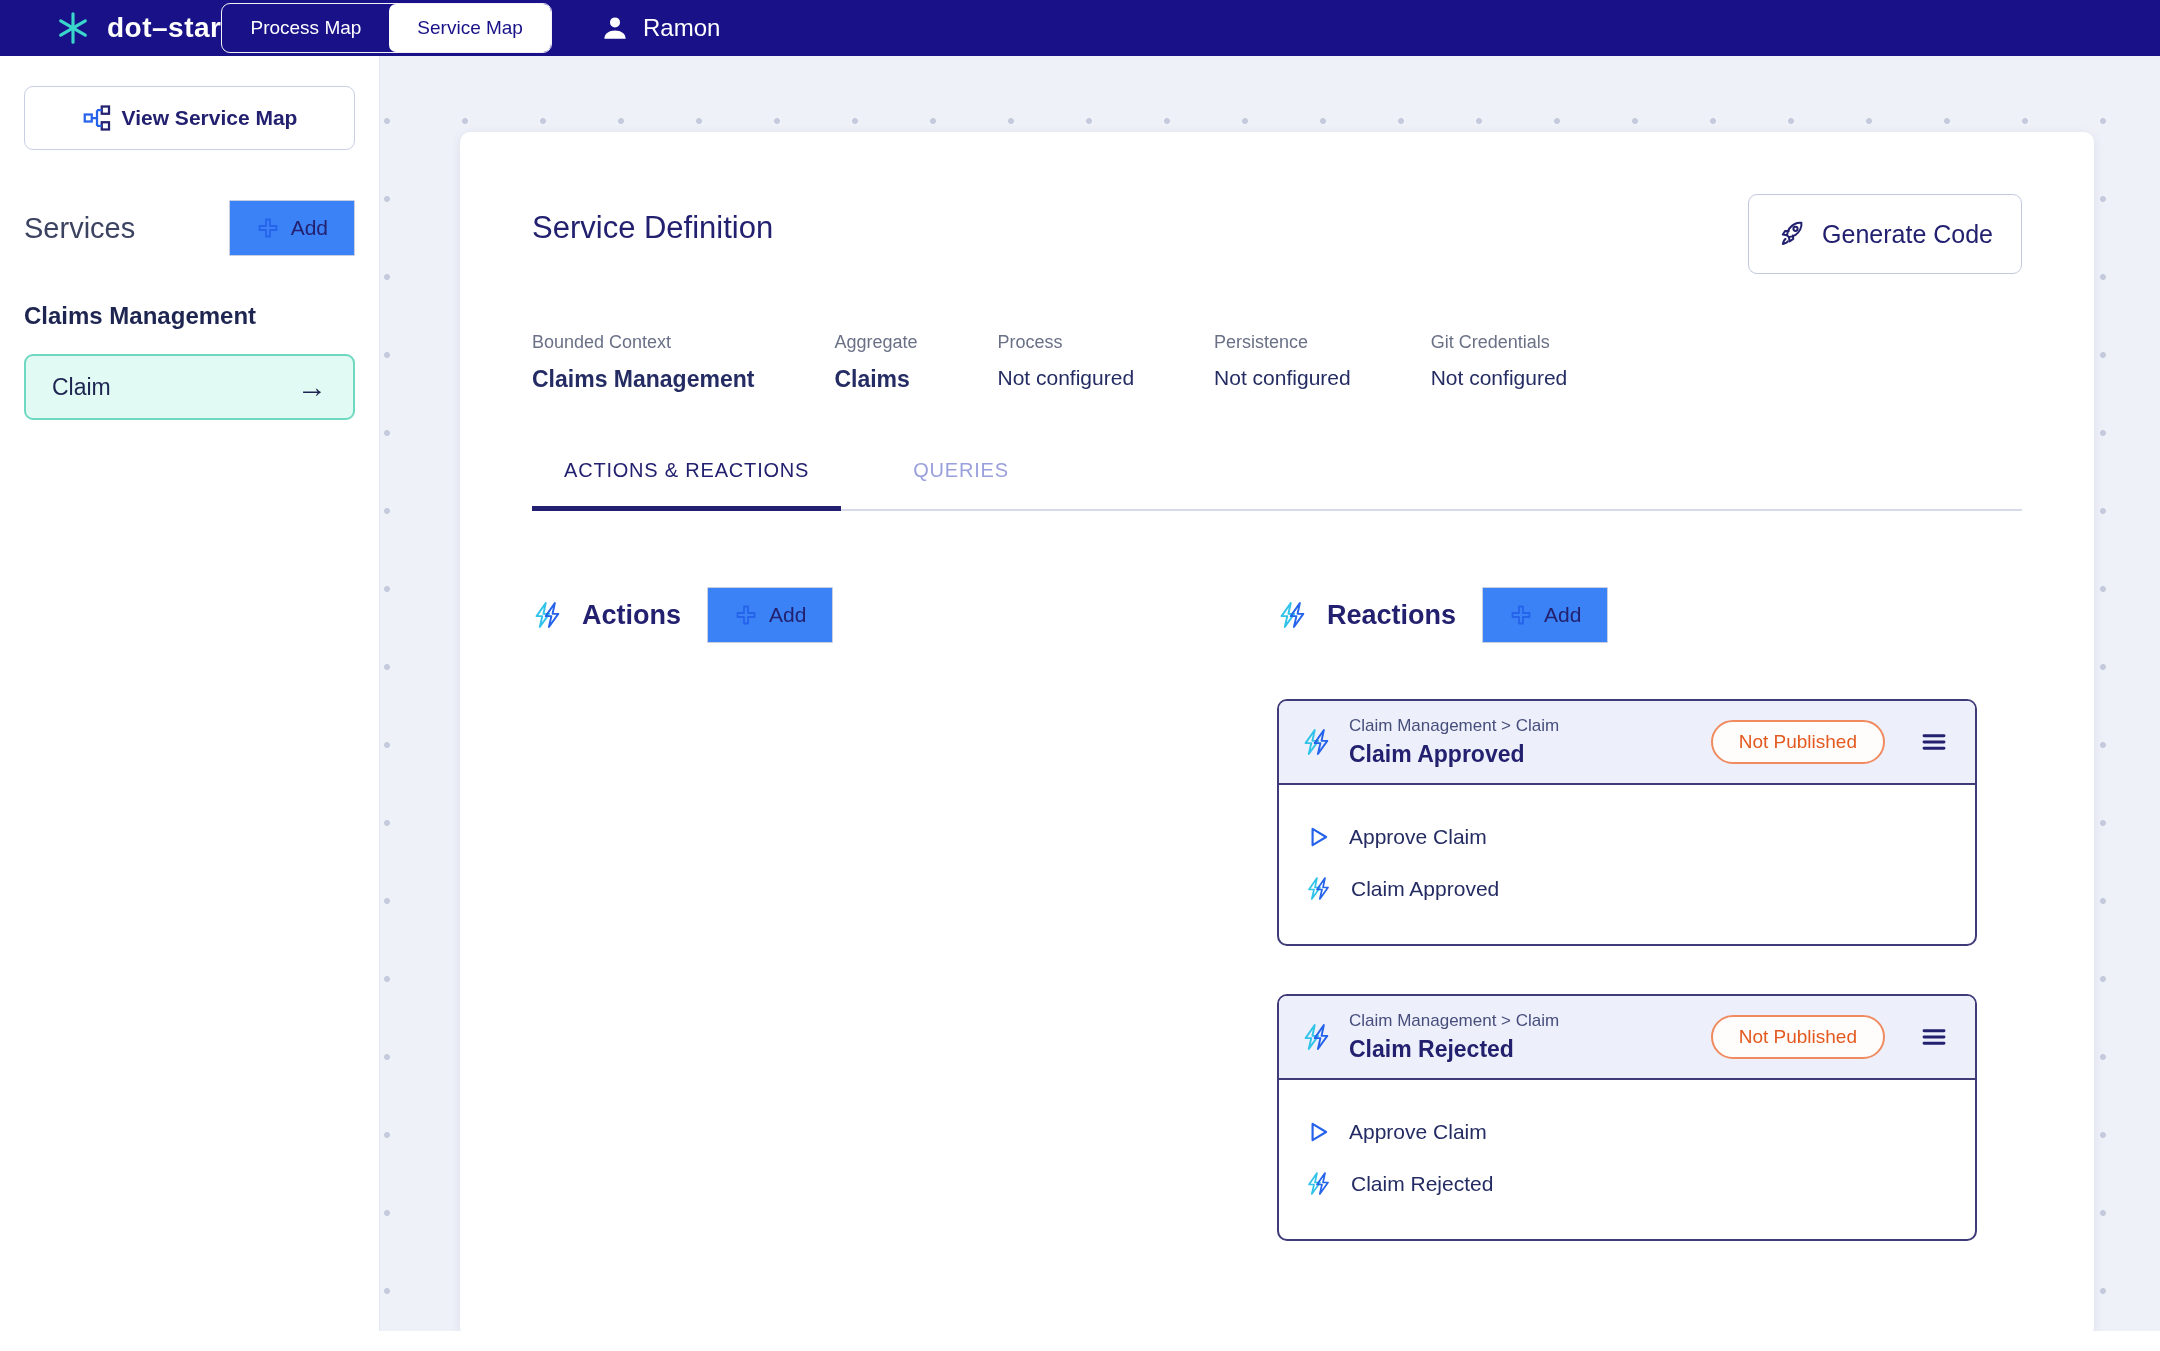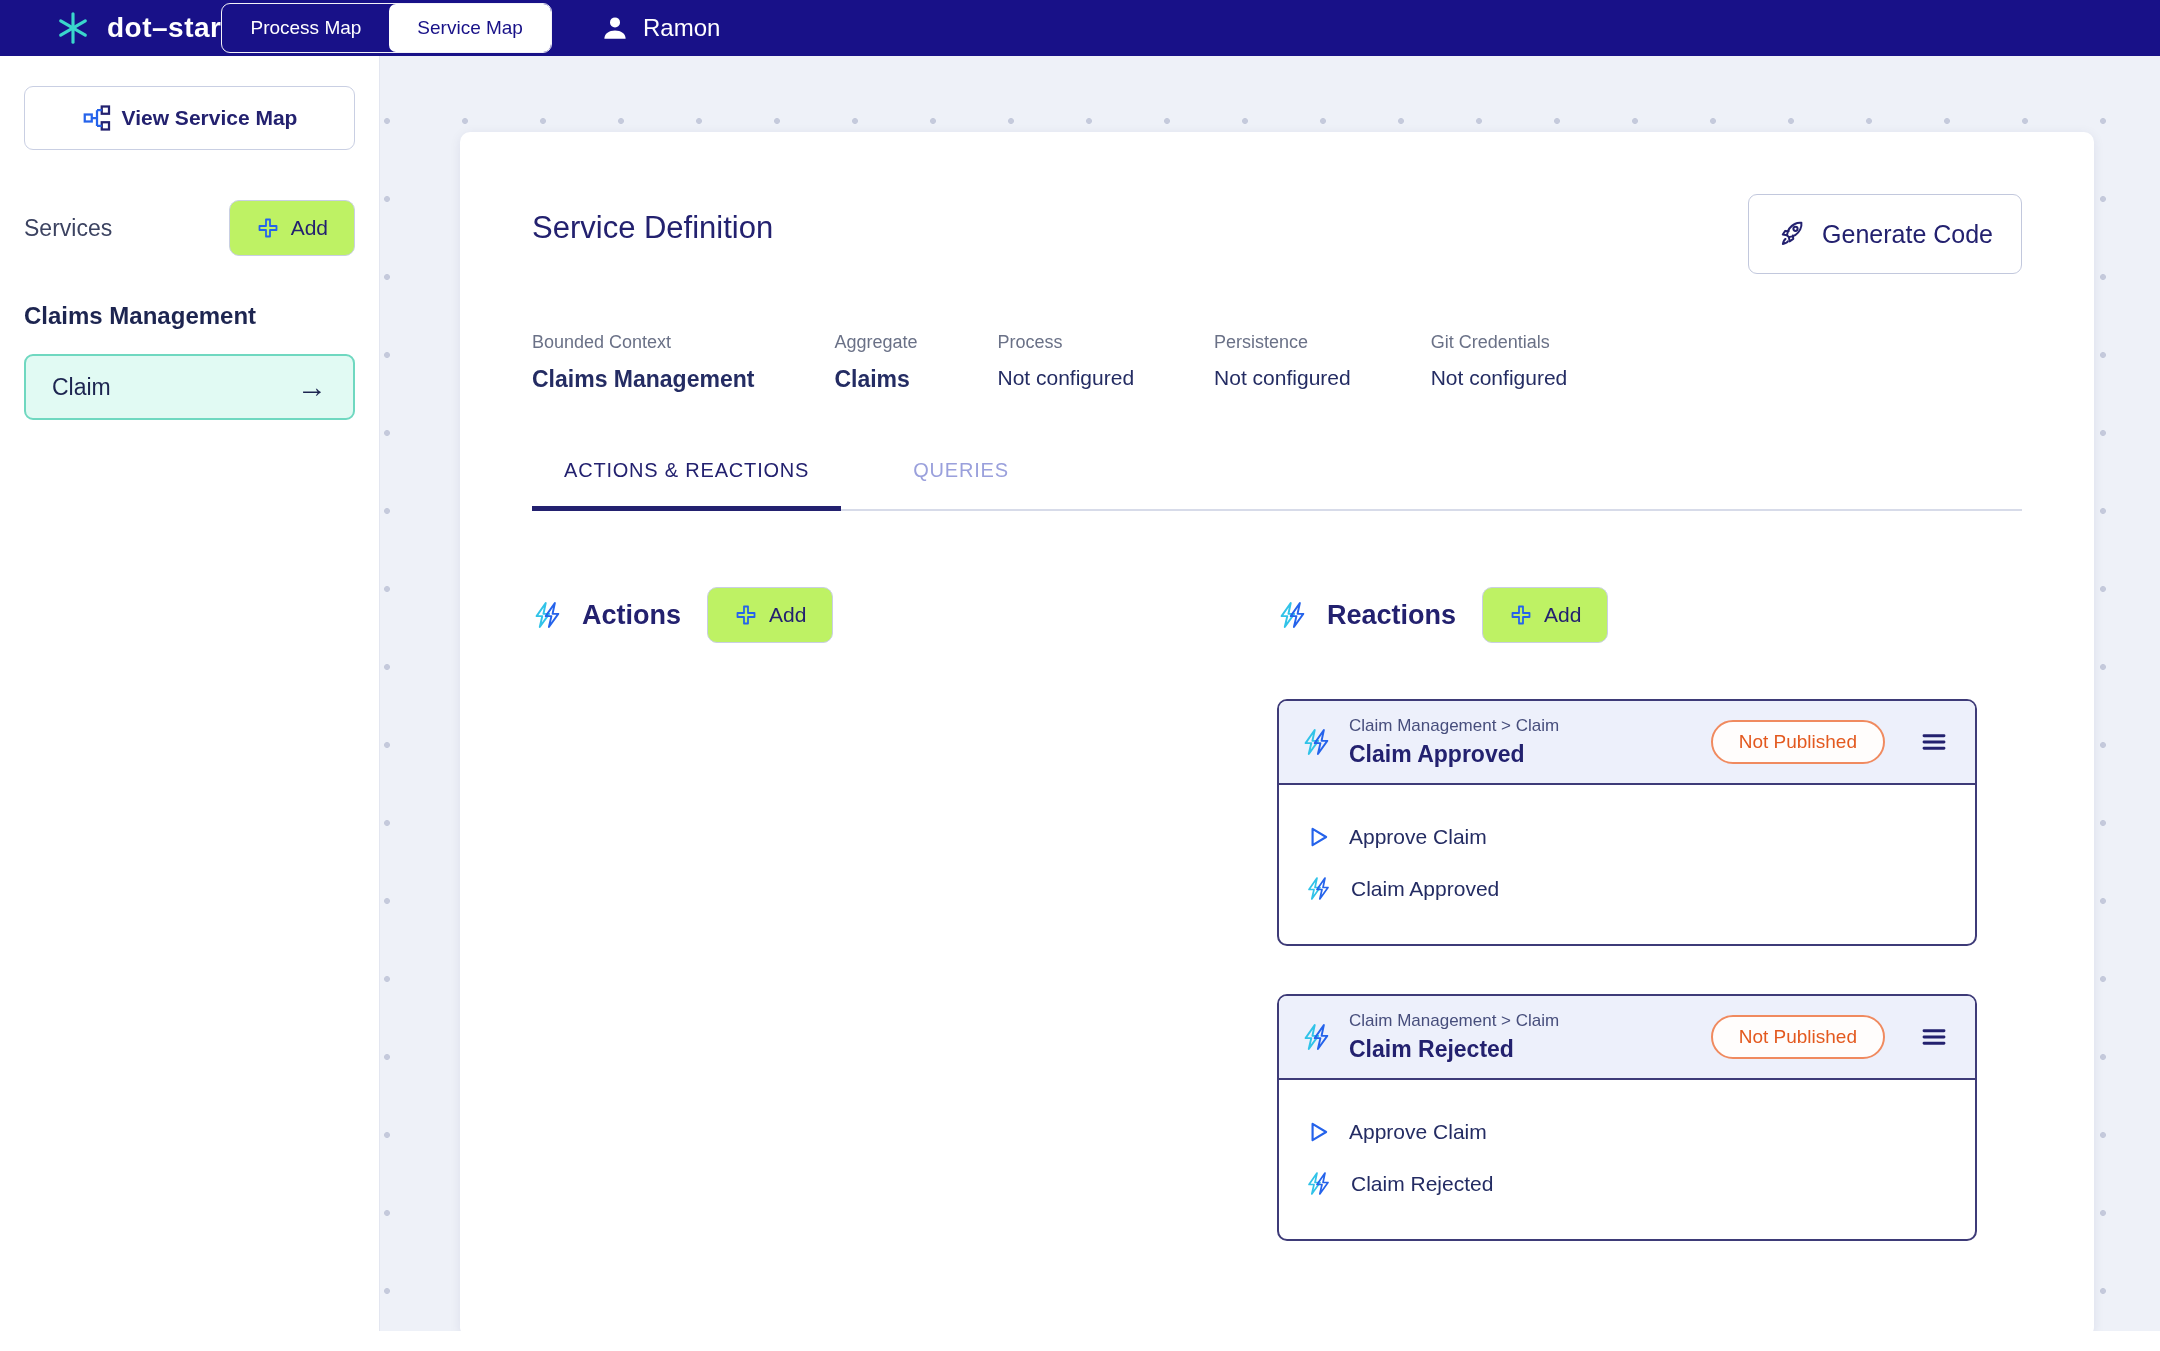--- a/index.html
+++ b/index.html
@@ -42,23 +42,23 @@
   
   .app{display:flex;height:1275px}
 
   
   .sidebar{width:380px;background:#fff;border-right:1px solid #e3e6f0;
     padding:30px 24px;flex:none}
   .view-map{width:100%;height:64px;border:1px solid var(--border);border-radius:9px;
     background:#fff;display:flex;align-items:center;justify-content:center;gap:10px;
     font-size:21px;font-weight:700;color:var(--navy);font-family:inherit;cursor:pointer}
   .services-row{display:flex;align-items:center;justify-content:space-between;margin-top:50px}
-  .services-label{font-size:23px;color:#3c4361}
+  .services-label{font-size:29px;color:#3c4361}
   .add-btn{display:flex;align-items:center;gap:11px;border:1px solid var(--border);
-    border-radius:10px;background:#bef264;height:56px;padding:0 26px;font-size:21px;
+    border-radius:1px;background:#3b82f6;height:56px;padding:0 26px;font-size:21px;
     color:var(--navy);font-family:inherit;cursor:pointer}
   .group-title{font-size:24px;font-weight:700;color:#1d2550;margin:46px 0 0}
   .claim-item{margin-top:24px;height:66px;background:#e1faf3;border:2px solid #6fd8c0;
     border-radius:9px;display:flex;align-items:center;justify-content:space-between;
     padding:0 26px;font-size:23px;color:#1d2550;cursor:pointer}
   .claim-arrow{font-size:30px;font-weight:700;color:#1d2550;line-height:1}
 
   
   .content{flex:1;min-width:0;
     background-color:#eef1f8;

